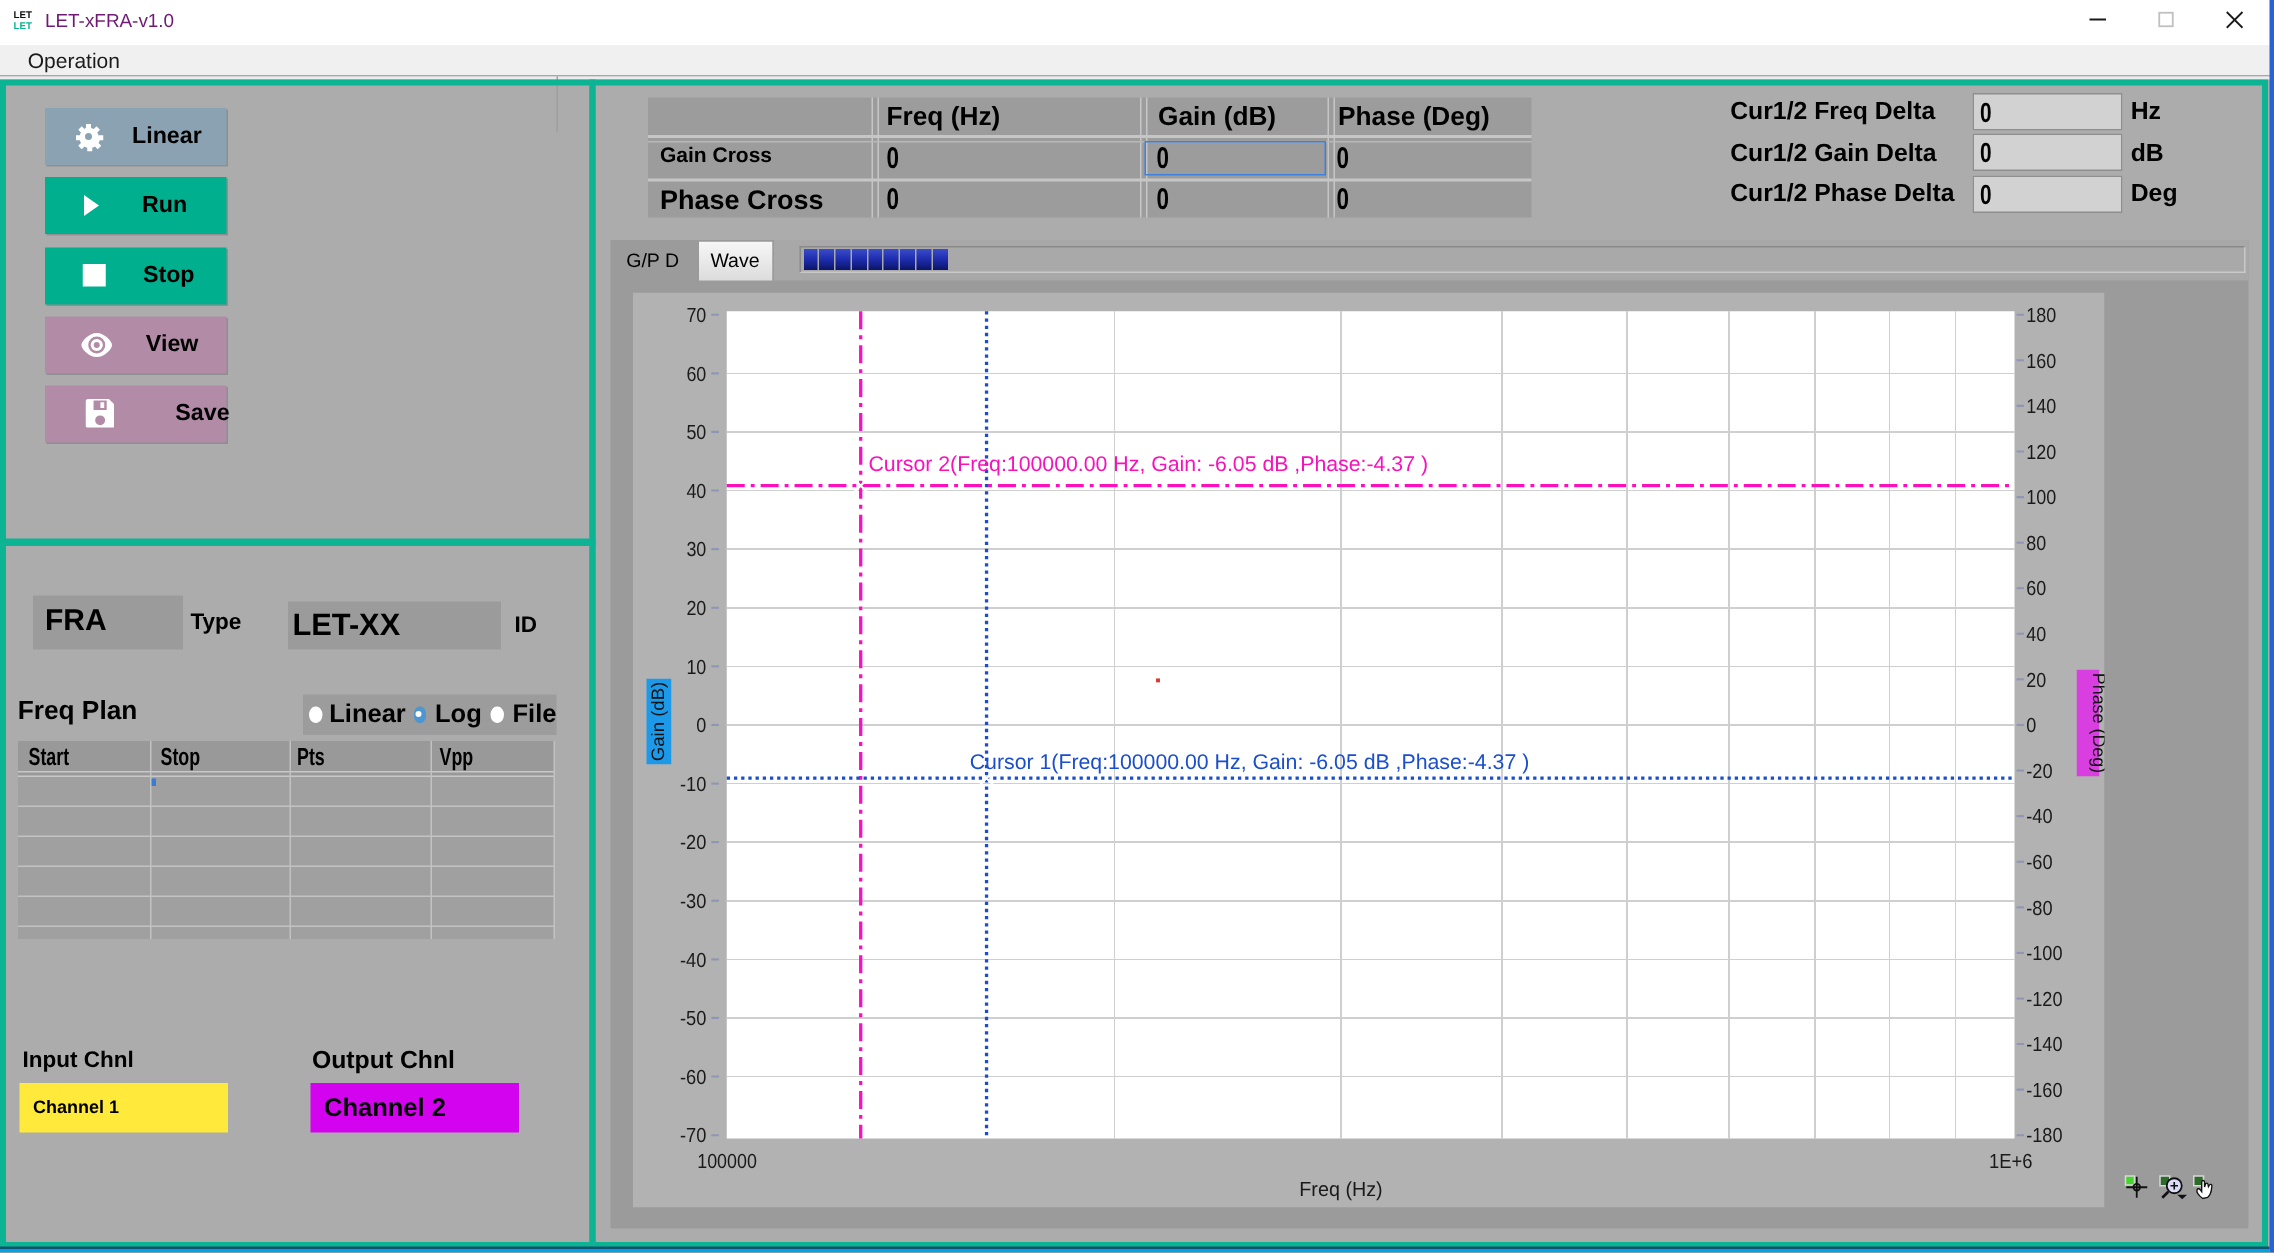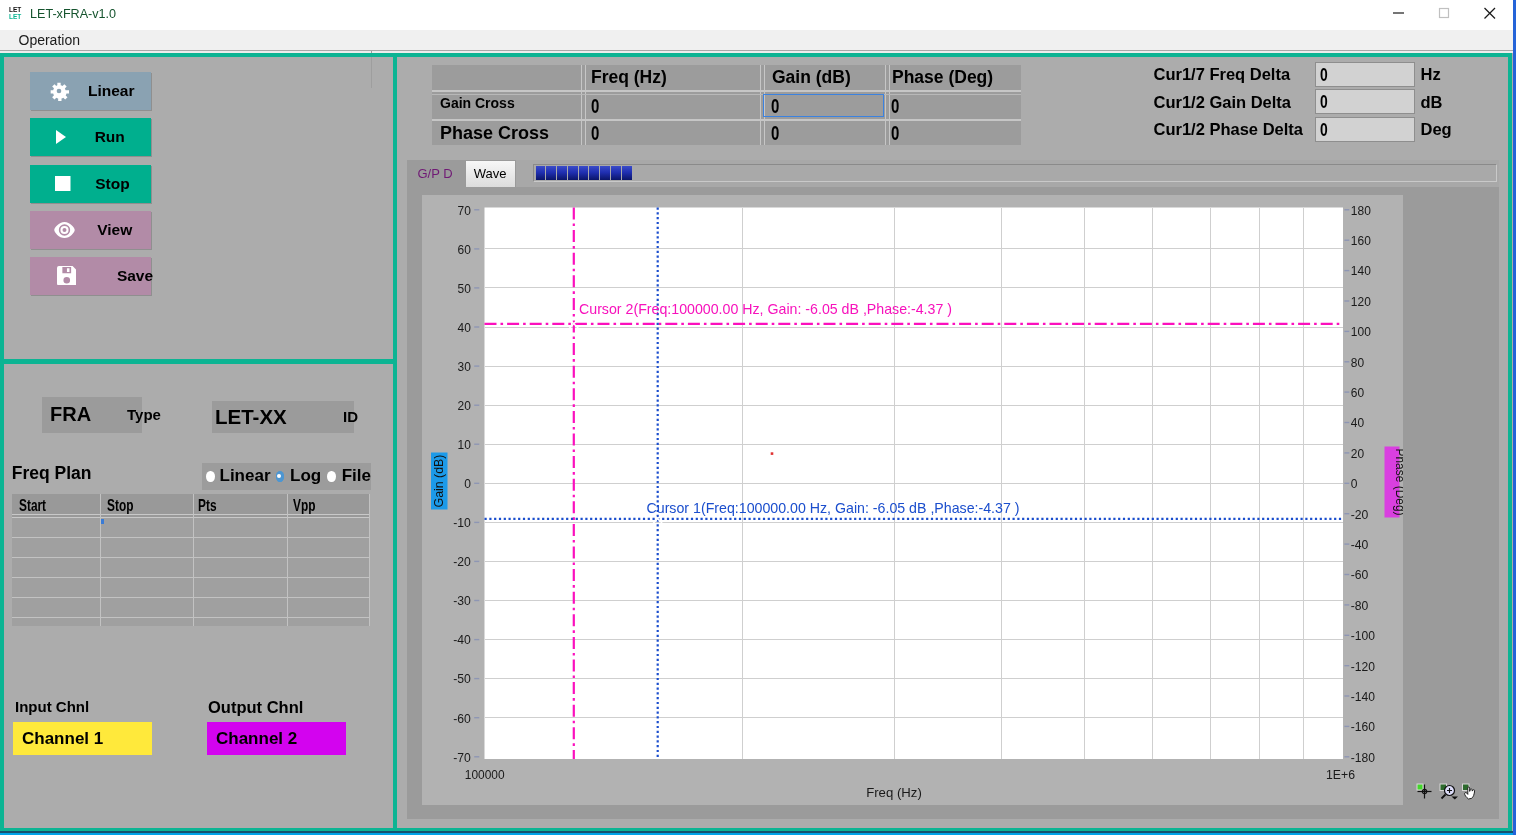--- a/index.html
+++ b/index.html
@@ -23,59 +23,59 @@
   .btn{left:30px;width:121px;height:38px;display:flex;align-items:center;
        box-shadow:1px 1px 0 #8f8f8f;}
   .btn .ic{height:20px;display:flex;align-items:center;justify-content:center;}
   .btn .tx{flex:1;text-align:center;margin-right:-3px;font-size:15.5px;font-weight:bold;color:#000;}
   #b-connect{top:72px;background:#8aa2b2;}
   #b-run{top:118px;background:#00af8e;}
   #b-stop{top:164.5px;background:#00af8e;}
   #b-view{top:210.5px;background:#b28ba7;}
   #b-save{top:256.5px;background:#b28ba7;gap:40px;}
   
-  .gbox{background:#9b9b9b;color:#000;font-weight:bold;margin-left:20px;}
+  .gbox{background:#9b9b9b;color:#000;font-weight:bold;}
   #fra{left:22px;top:397px;width:100px;height:35.5px;font-size:20px;line-height:35.5px;padding-left:8px;box-sizing:border-box;}
   #letxx{left:192px;top:401px;width:142px;height:31.5px;font-size:20.5px;line-height:31.5px;padding-left:3px;box-sizing:border-box;}
   .lbl{font-weight:bold;color:#000;}
   .z0{font-size:20px;transform:scaleX(.75);transform-origin:0 0;}
   
   #fp-radio{left:202px;top:462.5px;width:169px;height:27px;background:#9c9c9c;display:flex;align-items:center;}
   .rad{width:11px;height:11px;border-radius:50%;background:#fff;}
   #fp-table{left:12px;top:494px;width:358px;height:132px;background:#a0a0a0;}
   .fph{font-weight:bold;color:#000;font-size:16.5px;transform:scaleX(.72);transform-origin:0 0;white-space:nowrap;}
   
-  #ch1{left:13px;top:721.5px;width:139px;height:33px;background:#ffe93b;font-size:17px;font-weight:bold;line-height:33px;padding-left:9px;box-sizing:border-box;}
+  #ch1{left:13px;top:721.5px;width:139px;height:33px;background:#ffe93b;font-size:12px;font-weight:bold;line-height:33px;padding-left:9px;box-sizing:border-box;}
   #ch2{left:207px;top:721.5px;width:139px;height:33px;background:#d303ef;font-size:17px;font-weight:bold;line-height:33px;padding-left:9px;box-sizing:border-box;}
   
   #ttable{left:432px;top:65px;width:589px;height:80px;background:#9c9c9c;}
   .curbox{left:1315px;width:100px;height:25px;background:#d2d2d2;border:1.5px solid #8e8e8e;box-sizing:border-box;
           font-size:18.5px;font-weight:bold;color:#000;padding:1px 0 0 4px;transform-origin:0 0;}
   .curbox span{display:inline-block;transform:scaleX(.75);transform-origin:0 0;}
   
   #tabpage{left:407px;top:160px;width:1092px;height:659px;background:#9b9b9b;}
   #tabstrip{left:515.5px;top:160px;width:983.5px;height:26.5px;background:#a8a8a8;}
   #wavetab{left:464.5px;top:160px;width:51px;height:26.5px;background:linear-gradient(#f7f7f7,#dcdcdc);
            border:1px solid #9a9a9a;border-bottom:none;box-sizing:border-box;
            font-size:13px;color:#000;text-align:center;line-height:25px;}
-  #gpd{left:417.5px;top:165.5px;font-size:13px;color:#701a75;}
+  #gpd{left:417.5px;top:165.5px;font-size:13px;color:#000000;}
   #pframe{left:533px;top:164px;width:964px;height:17.5px;background:#a9a9a9;border:1px solid #8a8a8a;border-bottom-color:#c9c9c9;border-right-color:#c9c9c9;box-sizing:border-box;}
   .chk{flex:0 0 9.8px;height:14.5px;background:linear-gradient(180deg,#3a4cc8 0%,#202fb2 45%,#0a1468 100%);}
 </style>
 </head>
 <body>
   <div class="abs" id="titlebar"></div>
   <div class="abs" id="menubar"></div>
   <div class="abs" id="menugap"></div>
 
   <svg class="abs" style="left:9px;top:6px" width="16" height="15" viewBox="0 0 16 15">
     <text x="0" y="6" font-size="6.5" font-weight="bold" fill="#111" font-family="Liberation Sans">LET</text>
     <text x="0" y="13" font-size="6.5" font-weight="bold" fill="#0cb493" font-family="Liberation Sans">LET</text>
   </svg>
-  <div class="abs" style="left:30px;top:6.5px;font-size:12.6px;color:#14532d;text-align:right;">LET-xFRA-v1.0</div>
+  <div class="abs" style="left:30px;top:6.5px;font-size:12.6px;color:#701a75;text-align:right;">LET-xFRA-v1.0</div>
   <svg class="abs" style="left:1390px;top:5px" width="110" height="16" viewBox="0 0 110 16">
     <line x1="3" y1="8" x2="14" y2="8" stroke="#1a1a1a" stroke-width="1.2"></line>
     <rect x="49.5" y="3.5" width="9" height="9" fill="none" stroke="#c0c0c0" stroke-width="1.2"></rect>
     <line x1="94.5" y1="3" x2="105" y2="13.5" stroke="#1a1a1a" stroke-width="1.2"></line>
     <line x1="105" y1="3" x2="94.5" y2="13.5" stroke="#1a1a1a" stroke-width="1.2"></line>
   </svg>
   <div class="abs" style="left:7.5px;top:31.8px;font-size:14px;color:#1c1c1c;margin-left:11px;">Operation</div>
   <div class="abs" id="split1"></div>
 
   <div class="abs panel" id="p1"></div>
@@ -179,21 +179,21 @@
   <div class="abs lbl" style="left:440px;top:95.3px;font-size:14px;">Gain Cross</div>
   <div class="abs lbl" style="left:440px;top:122.8px;font-size:18px;">Phase Cross</div>
   <div class="abs lbl z0" style="left:591px;top:94.5px;">0</div>
   <div class="abs lbl z0" style="left:770.5px;top:94.5px;">0</div>
   <div class="abs lbl z0" style="left:890.5px;top:94.5px;">0</div>
   <div class="abs lbl z0" style="left:591px;top:122.3px;">0</div>
   <div class="abs lbl z0" style="left:770.5px;top:122.3px;">0</div>
   <div class="abs lbl z0" style="left:890.5px;top:122.3px;">0</div>
   <div class="abs" style="left:762.5px;top:93.5px;width:121px;height:23.5px;border:1.5px solid #3b82e0;box-sizing:border-box;"></div>
 
-  <div class="abs lbl" style="left:1153.5px;top:65.2px;font-size:16.5px;">Cur1/7 Freq Delta</div>
+  <div class="abs lbl" style="left:1153.5px;top:65.2px;font-size:16.5px;">Cur1/2 Freq Delta</div>
   <div class="abs lbl" style="left:1153.5px;top:92.7px;font-size:16.5px;">Cur1/2 Gain Delta</div>
   <div class="abs lbl" style="left:1153.5px;top:119.7px;font-size:16.5px;">Cur1/2 Phase Delta</div>
   <div class="abs curbox" style="top:61.5px;"><span>0</span></div>
   <div class="abs curbox" style="top:89px;"><span>0</span></div>
   <div class="abs curbox" style="top:116.5px;"><span>0</span></div>
   <div class="abs lbl" style="left:1420.5px;top:65.2px;font-size:16.5px;">Hz</div>
   <div class="abs lbl" style="left:1420.5px;top:92.7px;font-size:16.5px;">dB</div>
   <div class="abs lbl" style="left:1420.5px;top:119.7px;font-size:16.5px;">Deg</div>
 
   <div class="abs" id="tabpage"></div>

